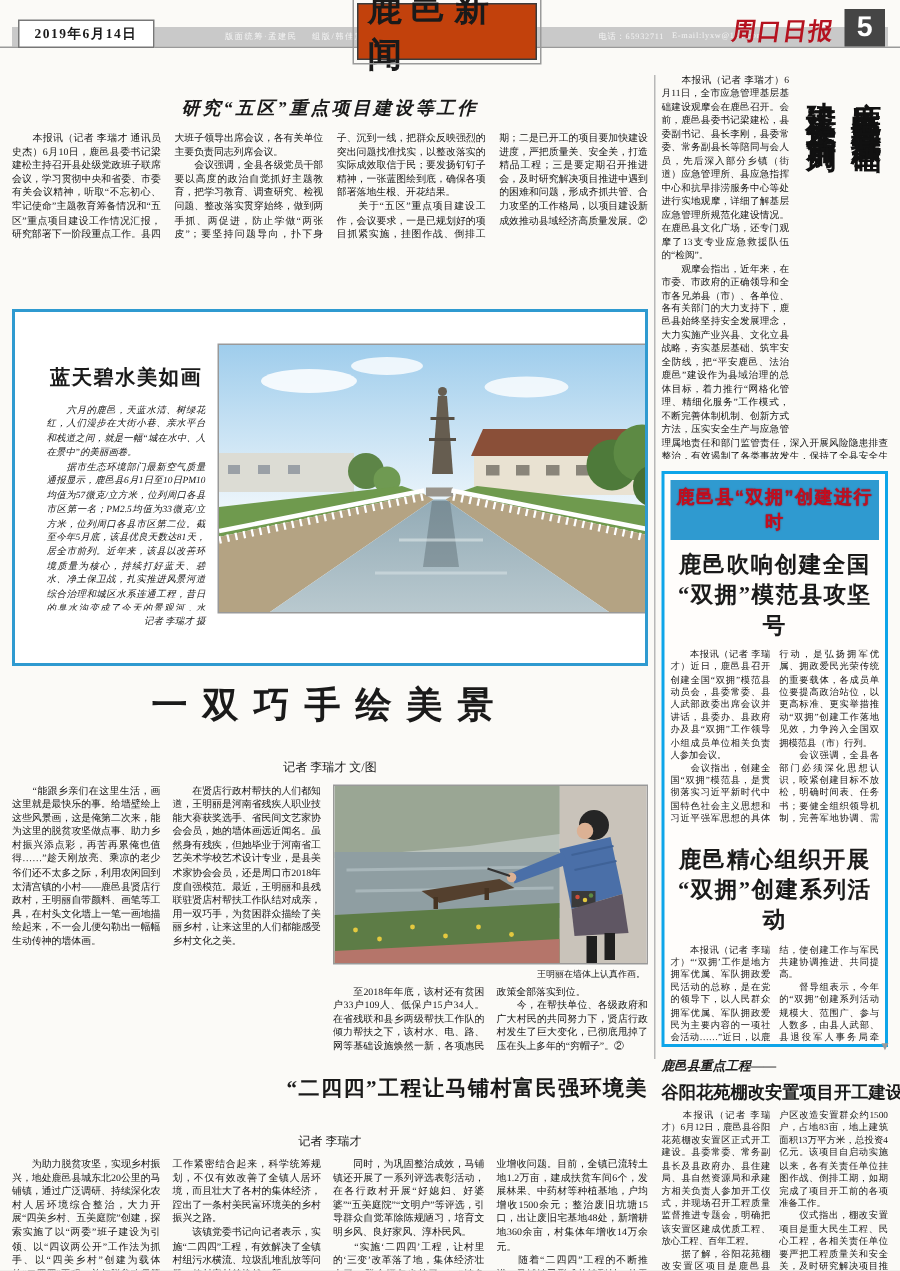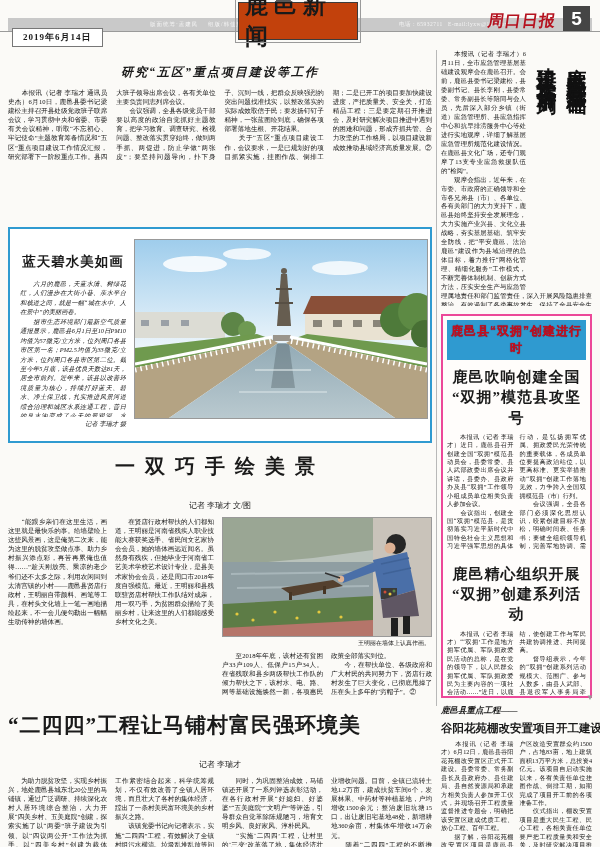--- a/index.html
+++ b/index.html
@@ -4,21 +4,21 @@
 <style>
   html,body{margin:0;padding:0;background:#e8e6e1;}
   .page{
     position:relative;width:600px;height:847px;margin:0 auto;
     background:#fbfaf7;overflow:hidden;color:#1a1a1a;
     font-family:"Liberation Serif","DejaVu Serif",serif;
   }
   
   .band{position:absolute;top:18px;left:8px;width:584px;height:13px;background:#c9c9c9;}
   .rule-under-band{position:absolute;top:31px;left:0;width:600px;border-top:1px solid #9a9a9a;}
-  .date-box{position:absolute;top:28px;left:12px;background:#fff;border:1px solid #777;
+  .date-box{position:absolute;top:13px;left:12px;background:#fff;border:1px solid #777;
     font-size:9px;font-weight:bold;padding:2px 10px;letter-spacing:1px;}
   .credit{position:absolute;top:21px;font-size:5.5px;color:#f4f4f4;letter-spacing:1px;}
   .credit.l1{left:150px}.credit.l2{left:208px}
   .contact{position:absolute;top:21px;font-size:5.5px;color:#f4f4f4;letter-spacing:.5px;}
   .contact.c1{left:399px}.contact.c2{left:448px}
   .masthead-box{position:absolute;top:2px;left:238px;width:118px;height:36px;background:#c2410c;
     border:1px solid #3c3c3c;outline:1px solid #9a9a9a;outline-offset:2px;
     display:flex;align-items:center;justify-content:center;}
   .masthead-box span{font-size:23px;font-weight:bold;letter-spacing:6px;padding-left:6px;}
   .paper-logo{position:absolute;top:11px;right:44px;color:#b5121f;font-weight:bold;
@@ -29,53 +29,53 @@
   
   .left-region{position:absolute;left:8px;top:48px;width:424px;}
   .v-rule{position:absolute;left:436px;top:50px;height:656px;border-left:1px solid #b8b8b8;}
   .right-region{position:absolute;left:441px;top:50px;width:151px;}
   
   .a-title{font-size:30px;color:#c71f1f;font-weight:bold;text-align:center;letter-spacing:2px;line-height:1.2;}
   .a-sub{font-size:12px;font-style:italic;font-weight:bold;text-align:center;margin-top:16px;letter-spacing:2px;}
   .body-txt{white-space:pre-line;text-align:justify;color:#151515;}
   .a-body{margin-top:7px;column-count:4;column-gap:9px;font-size:6.6px;line-height:1.38;height:116px;overflow:hidden;}
   
-  .photo-box{margin-top:23px;border:2px solid #2f9ad0;background:#fff;padding:10px;display:flex;gap:8px;height:192px;overflow:hidden;}
+  .photo-box{margin-top:2px;border:2px solid #2f9ad0;background:#fff;padding:21px;display:flex;gap:8px;height:192px;overflow:hidden;}
   .pb-left{width:106px;flex:none;}
   .pb-title{font-size:13.5px;font-weight:bold;text-align:center;margin:14px 0 8px;letter-spacing:1px;}
   .pb-body{font-size:6.3px;line-height:1.5;font-style:italic;height:138px;overflow:hidden;}
   .pb-credit{font-size:6.3px;text-align:right;margin-top:3px;font-style:italic;}
   .pb-photo{flex:1;}
   svg.photo{display:block;border:1px solid #999;background:#fff;}
   
   .mural{margin-top:10px;}
-  .m-title{font-size:20px;font-weight:bold;text-align:center;letter-spacing:10px;}
+  .m-title{font-size:24px;font-weight:bold;text-align:center;letter-spacing:10px;}
   .byline{font-size:8px;text-align:center;margin:20px 0 6px;}
   .m-flex{display:flex;gap:8px;}
   .m-left{width:206px;flex:none;column-count:2;column-gap:8px;font-size:6.6px;line-height:1.38;height:182px;overflow:hidden;}
   .m-right{width:210px;flex:none;}
   .m-caption{font-size:6px;text-align:right;margin:2px 2px 3px 0;}
   .m-below{column-count:2;column-gap:8px;font-size:6.6px;line-height:1.38;height:52px;overflow:hidden;}
   
   .art244{margin-top:8px;}
-  .t244{font-size:21px;font-weight:bold;text-align:left;letter-spacing:1px;}
+  .t244{font-size:14px;font-weight:bold;text-align:right;letter-spacing:1px;}
   .f244{display:flex;gap:8px;}
   .f244-lwrap{width:206px;flex:none;}
   .f244-left{column-count:2;column-gap:8px;font-size:6.6px;line-height:1.38;height:84px;overflow:hidden;}
   .banner{margin-top:5px;height:32px;background:linear-gradient(180deg,#cf1631,#b30f26);
     color:#ffd9dd;font-family:"Liberation Sans","DejaVu Sans",sans-serif;font-weight:bold;
     font-size:18px;letter-spacing:3px;text-align:center;line-height:32px;
     text-shadow:0 0 2px #8e0a1d;}
   .f244-right{width:210px;flex:none;column-count:2;column-gap:8px;font-size:6.6px;line-height:1.38;height:122px;overflow:hidden;}
   
   .emg{height:256px;overflow:hidden;font-size:6.4px;line-height:1.4;}
   .vert-head{float:right;writing-mode:vertical-rl;white-space:pre-line;font-size:20px;font-weight:bold;
     letter-spacing:3px;line-height:1.5;height:232px;margin:2px 0 4px 6px;color:#111;}
   
-  .sy-box{margin-top:8px;border:2px solid #ec4899;background:#fffdfb;padding:4px;height:372px;overflow:hidden;}
+  .sy-box{margin-top:8px;border:2px solid #0ea5e9;background:#fffdfb;padding:4px;height:372px;overflow:hidden;}
   .sy-band{background:#2f9ad0;color:#c60d1e;font-family:"Liberation Sans","DejaVu Sans",sans-serif;
     font-weight:bold;font-size:12px;text-align:center;padding:3px 0;letter-spacing:1px;
     text-shadow:0 0 1px #7c0710;}
   .sy-title{font-size:15px;font-weight:bold;text-align:center;line-height:1.35;margin:7px 0 5px;
     white-space:pre-line;letter-spacing:1px;}
   .sy-body{column-count:2;column-gap:6px;font-size:6.2px;line-height:1.36;height:124px;overflow:hidden;}
   
   .gy{margin-top:7px;position:relative;}
   .gy-kicker{font-size:8.5px;font-weight:bold;font-style:italic;}
   .gy-title{font-size:11.5px;font-weight:bold;margin:4px 0 4px;white-space:nowrap;}

